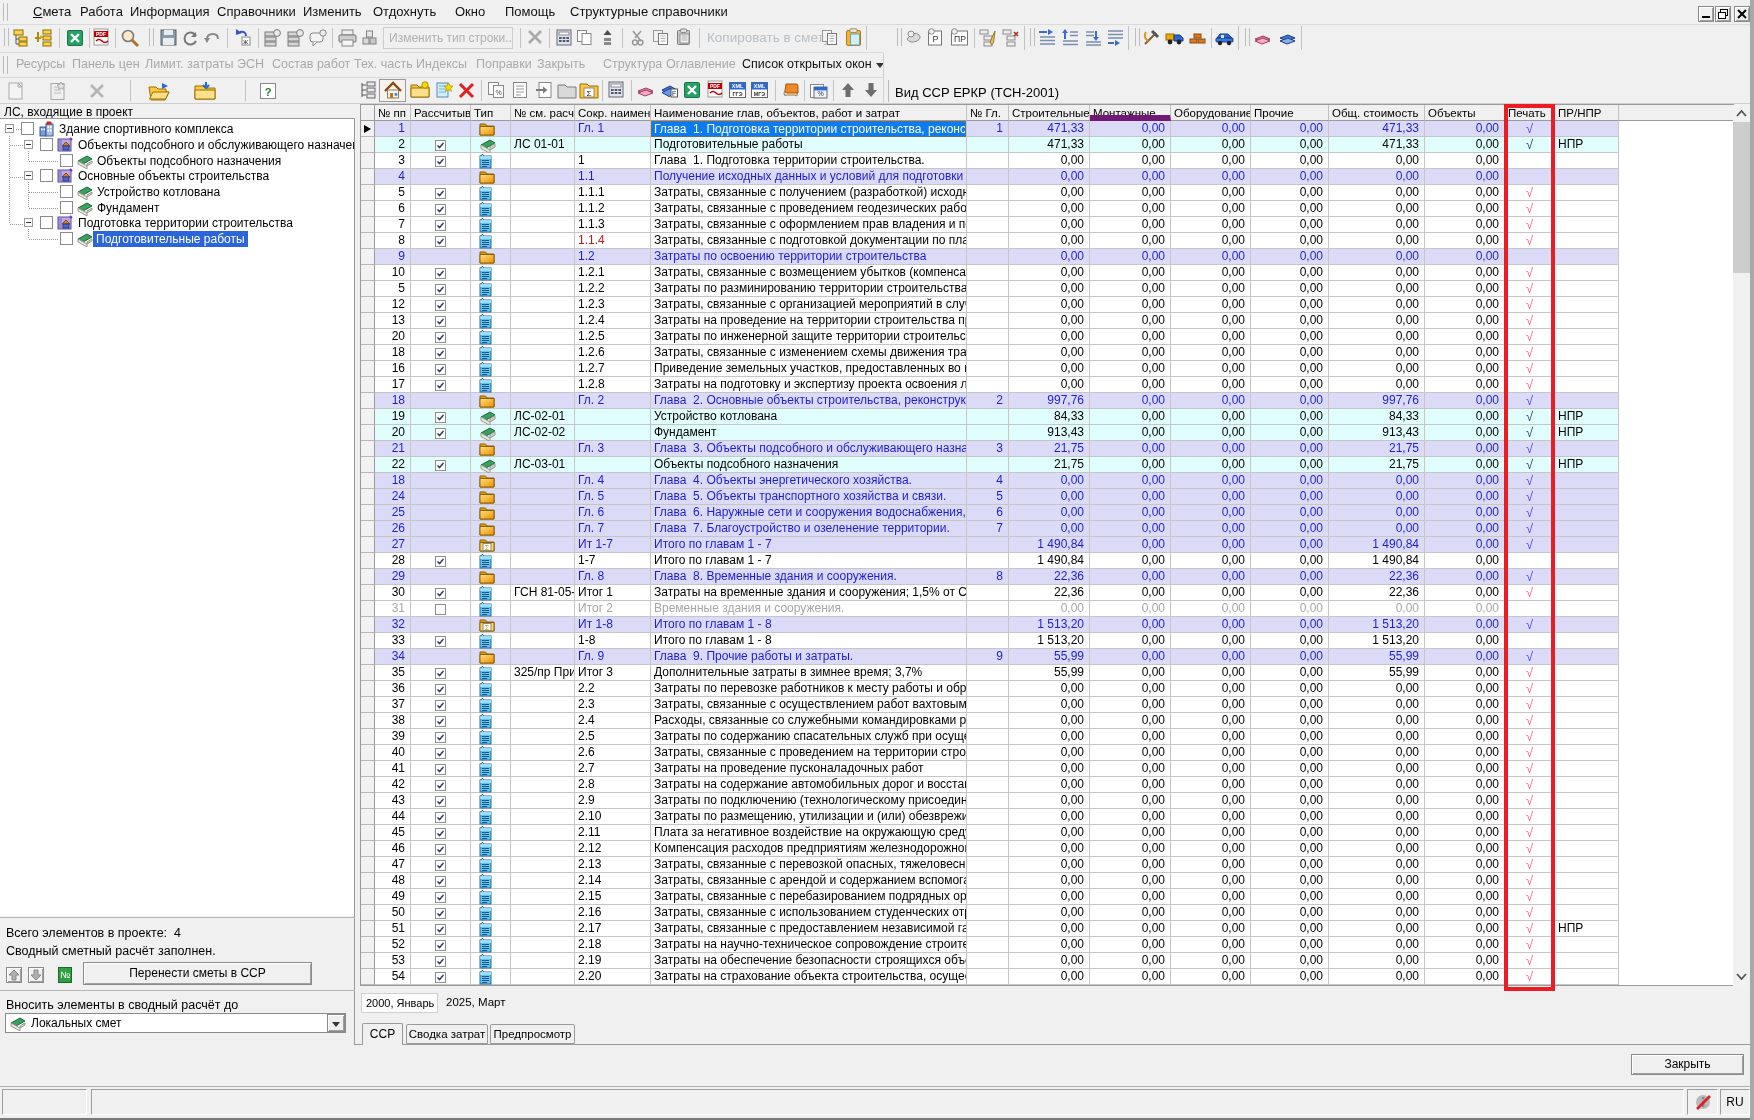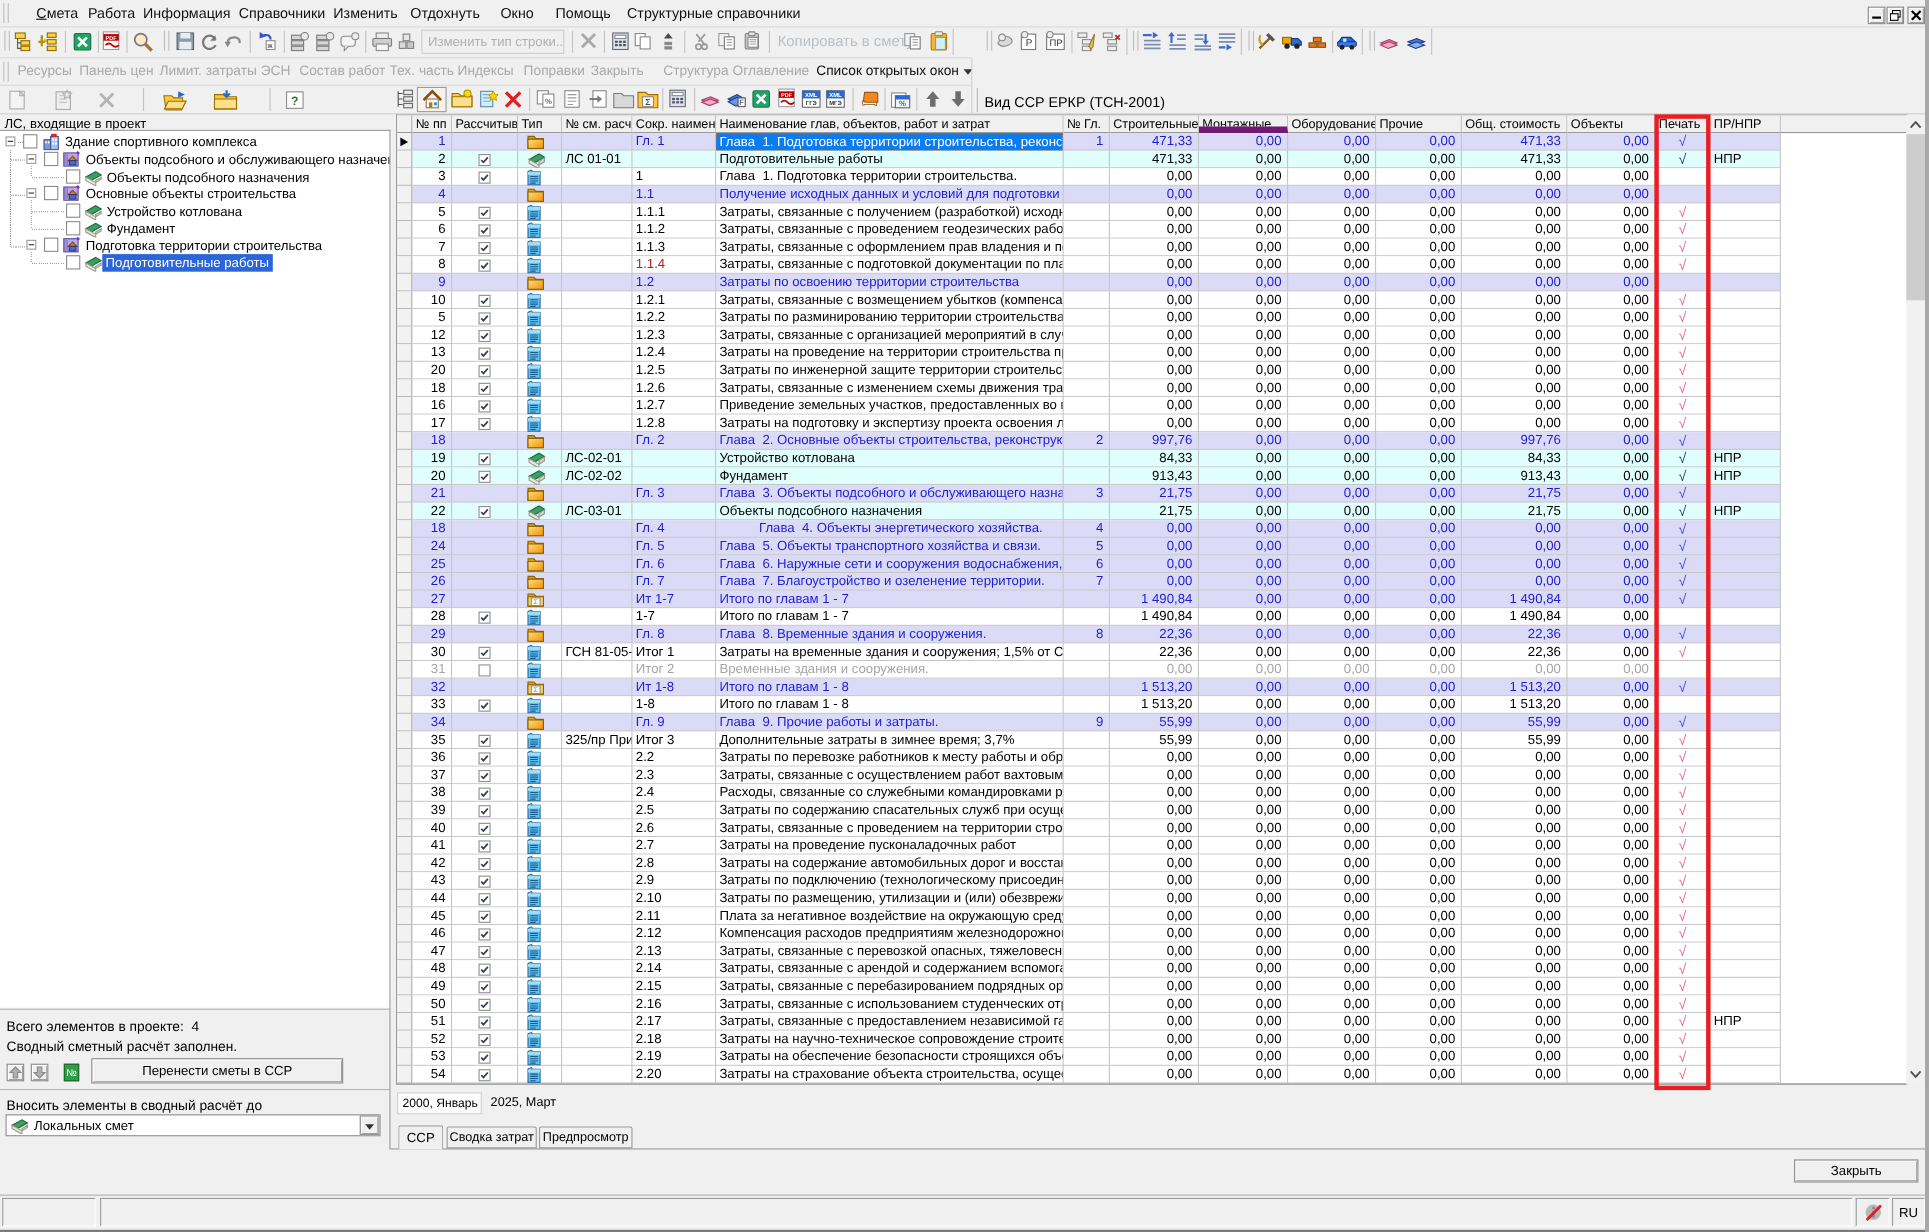--- a/index.html
+++ b/index.html
@@ -1403,21 +1403,21 @@
       <path d="M1 2 h5.5 l1.5 2 h7 v9 h-14 z" fill="#e8a000" stroke="#8a6000"></path>
       <path d="M1 4.5 h14 v8.5 h-14 z" fill="url(#gf)" stroke="#8a6000"></path>
       <defs>
         <linearGradient id="gf" x1="0" y1="0" x2="1" y2="1">
           <stop offset="0" stop-color="#ffe080"></stop>
           <stop offset="1" stop-color="#f09000"></stop>
         </linearGradient>
       </defs>
     </svg></div>
 <div class="cell" style="left:575px;top:473px;width:75px;height:15px;color:#1d1dd3;padding-left:3px;">Гл. 4</div>
-<div class="cell" style="left:651px;top:473px;width:315px;height:15px;color:#1d1dd3;padding-left:3px;margin-left:36px;">Глава &nbsp;4. Объекты энергетического хозяйства.</div>
+<div class="cell" style="left:651px;top:473px;width:315px;height:15px;color:#1d1dd3;padding-left:3px;">Глава &nbsp;4. Объекты энергетического хозяйства.</div>
 <div class="cell" style="left:967px;top:473px;width:41px;height:15px;color:#1d1dd3;text-align:right;padding-right:5px;">4</div>
 <div class="cell" style="left:1009px;top:473px;width:80px;height:15px;color:#1d1dd3;text-align:right;padding-right:5px;">0,00</div>
 <div class="cell" style="left:1090px;top:473px;width:80px;height:15px;color:#1d1dd3;text-align:right;padding-right:5px;">0,00</div>
 <div class="cell" style="left:1171px;top:473px;width:79px;height:15px;color:#1d1dd3;text-align:right;padding-right:5px;">0,00</div>
 <div class="cell" style="left:1251px;top:473px;width:77px;height:15px;color:#1d1dd3;text-align:right;padding-right:5px;">0,00</div>
 <div class="cell" style="left:1329px;top:473px;width:95px;height:15px;color:#1d1dd3;text-align:right;padding-right:5px;">0,00</div>
 <div class="cell" style="left:1425px;top:473px;width:79px;height:15px;color:#1d1dd3;text-align:right;padding-right:5px;">0,00</div>
 <div class="cell" style="left:1505px;top:473px;width:49px;height:15px;text-align:center;color:#4646dd;font-size:13px">√</div>
 <div class="abs" style="left:361px;top:489px;width:14px;height:16px;background:#f2f2f2;border-right:1px solid #9a9a9a;border-bottom:1px solid #b8b8b8"></div>
 <div class="abs" style="left:375px;top:489px;width:1244px;height:16px;background:#dbdbf7;border-bottom:1px solid #c6c6c6"></div>

